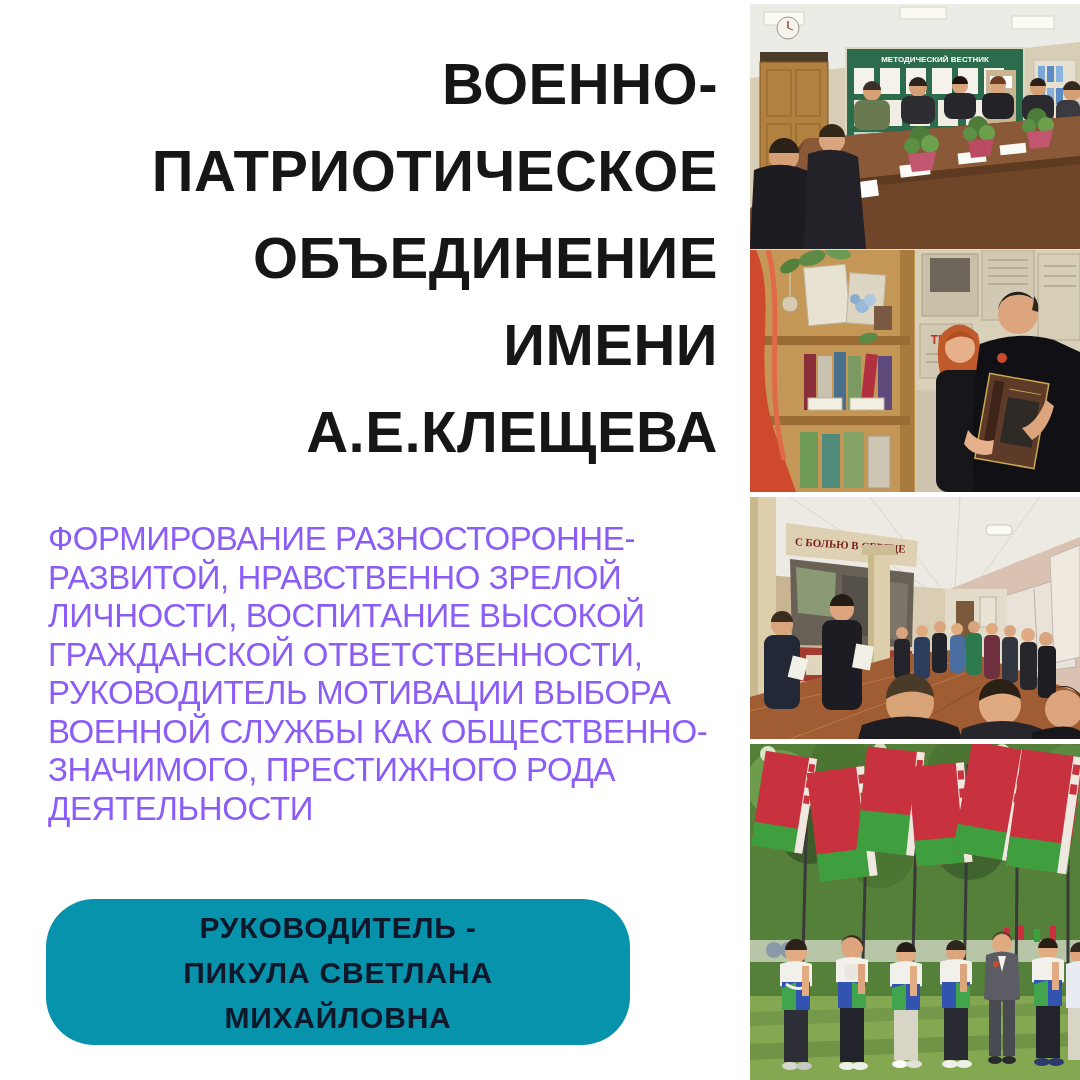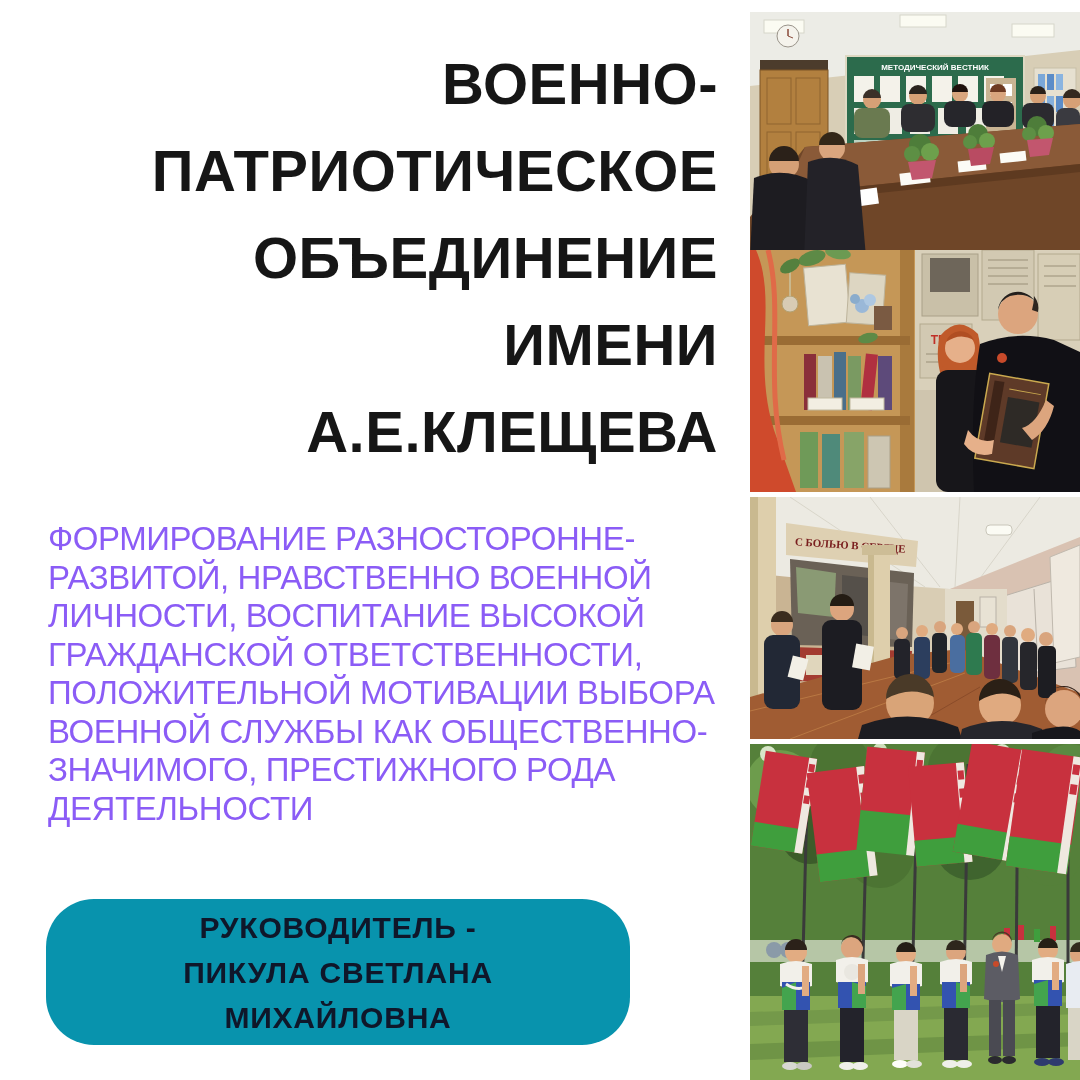--- a/index.html
+++ b/index.html
@@ -24,44 +24,44 @@
     position:absolute;left:46px;top:899px;width:584px;height:146px;
     border-radius:48px;background:#0893ad;
     display:flex;flex-direction:column;align-items:center;justify-content:center;
     color:#0f172a;font-weight:bold;font-size:30px;line-height:45px;
     letter-spacing:0.8px;text-align:center;
   }
   .badge div{white-space:nowrap;}
   
   .photo{position:absolute;left:750px;width:330px;overflow:hidden;background:#ddd;}
   .photo svg{display:block;}
-  #photo-1{top:12px;height:304px;}
+  #photo-1{top:4px;height:304px;}
   #photo-2{top:250px;height:242px;}
   #photo-3{top:497px;height:242px;}
   #photo-4{top:744px;height:336px;}
 </style>
 </head>
 <body>
 
 <div id="poster">
 
   <div class="title">
     <div>ВОЕННО-</div>
     <div>ПАТРИОТИЧЕСКОЕ</div>
     <div>ОБЪЕДИНЕНИЕ</div>
     <div>ИМЕНИ</div>
     <div>А.Е.КЛЕЩЕВА</div>
   </div>
 
   <div class="mission">
     <div>ФОРМИРОВАНИЕ РАЗНОСТОРОННЕ-</div>
-    <div>РАЗВИТОЙ, НРАВСТВЕННО ВОЕННОЙ</div>
+    <div>РАЗВИТОЙ, НРАВСТВЕННО ЗРЕЛОЙ</div>
     <div>ЛИЧНОСТИ, ВОСПИТАНИЕ ВЫСОКОЙ</div>
     <div>ГРАЖДАНСКОЙ ОТВЕТСТВЕННОСТИ,</div>
-    <div>ПОЛОЖИТЕЛЬНОЙ МОТИВАЦИИ ВЫБОРА</div>
+    <div>РУКОВОДИТЕЛЬ МОТИВАЦИИ ВЫБОРА</div>
     <div>ВОЕННОЙ СЛУЖБЫ КАК ОБЩЕСТВЕННО-</div>
     <div>ЗНАЧИМОГО, ПРЕСТИЖНОГО РОДА</div>
     <div>ДЕЯТЕЛЬНОСТИ</div>
   </div>
 
   <div class="badge">
     <div>РУКОВОДИТЕЛЬ -</div>
     <div>ПИКУЛА СВЕТЛАНА</div>
     <div>МИХАЙЛОВНА</div>
   </div>

